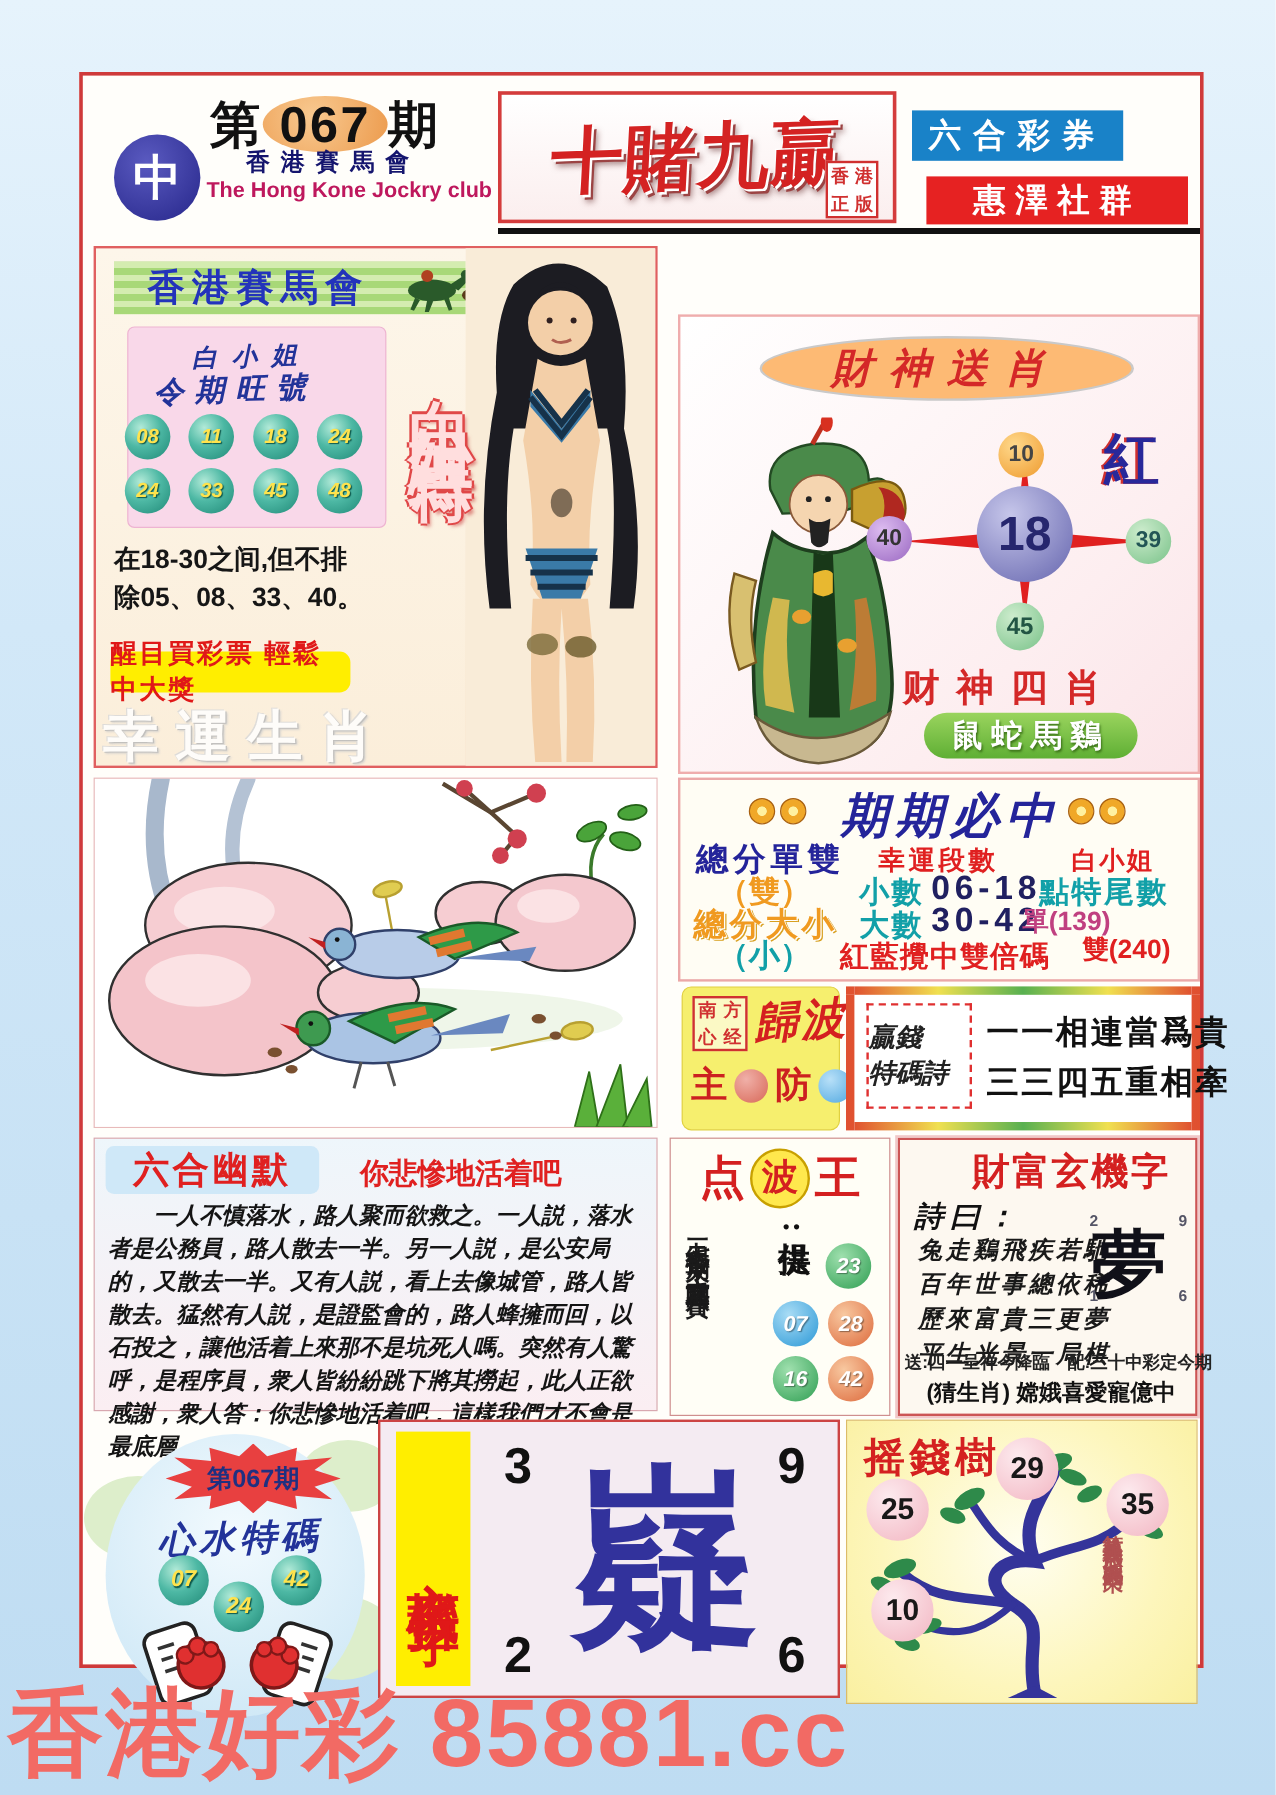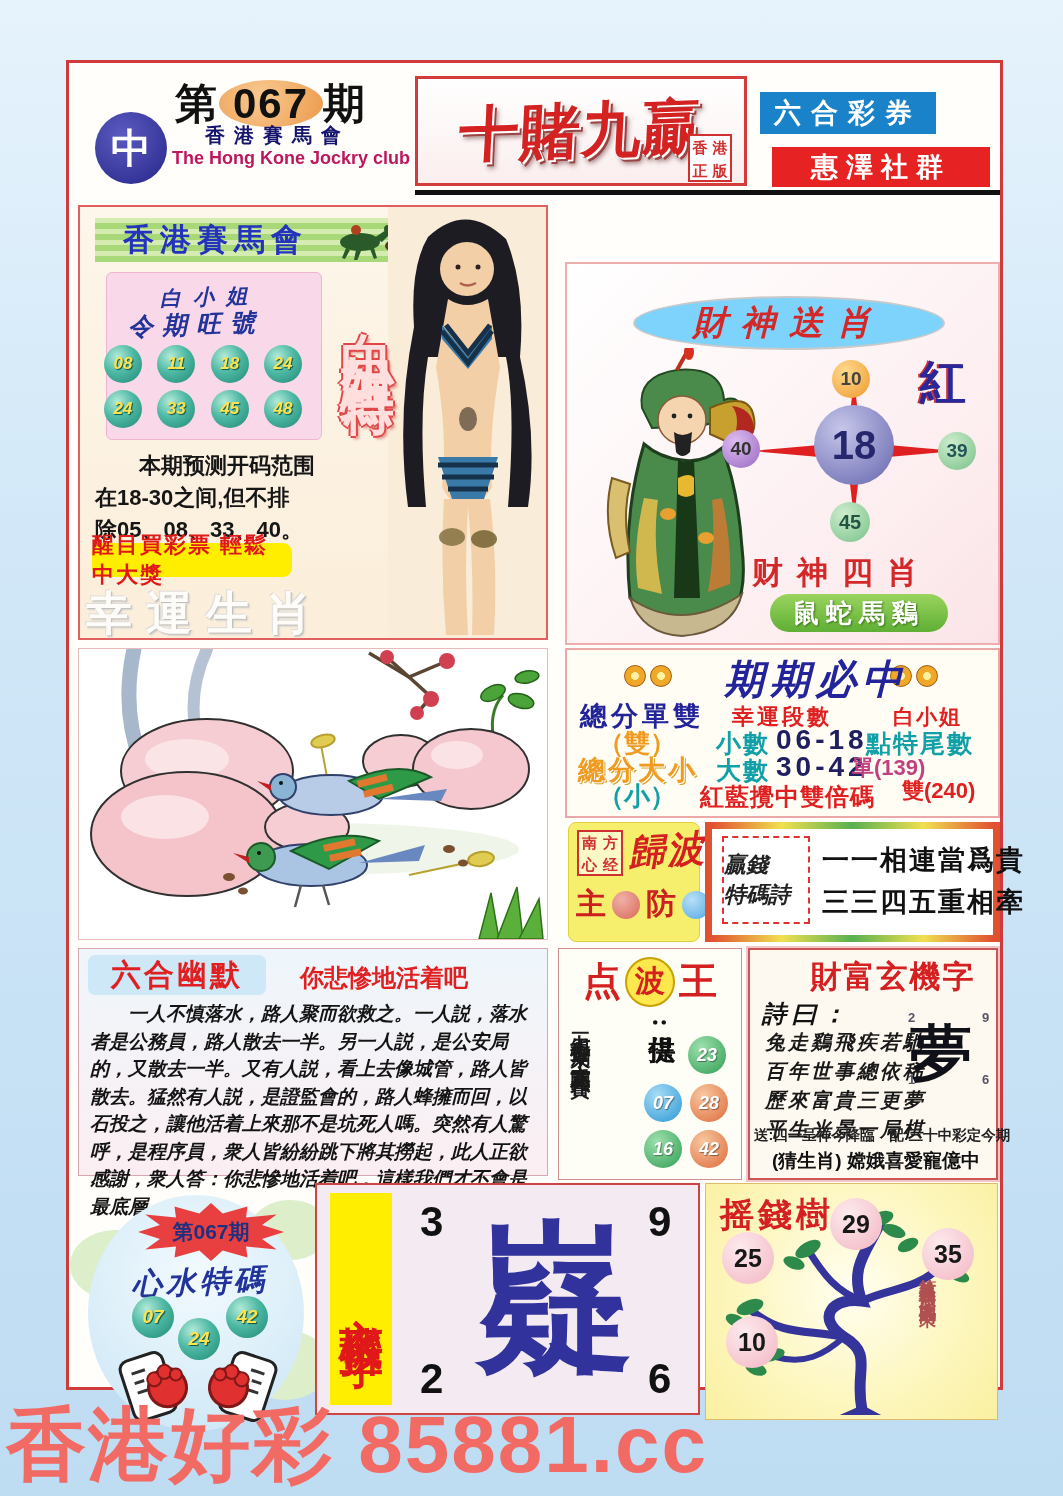--- a/index.html
+++ b/index.html
@@ -46,40 +46,40 @@
   .yellowbanner{left:92px;top:543px;width:200px;height:34px;background:#ffee00;border-radius:9px;
         display:flex;align-items:center;justify-content:center;font-size:22px;font-weight:900;color:#e01818;letter-spacing:2px;}
   .luckwm{left:86px;top:583px;font-size:46px;font-weight:900;letter-spacing:14px;color:#ffffff;opacity:.85;
         text-shadow:1px 1px 0 #b9b9b9,-1px -1px 0 #d9d9d9,2px 2px 2px #cccccc;}
   .vslogan{left:330px;top:290px;height:345px;writing-mode:vertical-rl;font-size:54px;font-weight:900;letter-spacing:12px;
         color:#ffdede;font-family:"Liberation Serif",serif;
         text-shadow:-2px 0 #e04848,0 -2px #e04848,2px 0 #e04848,0 2px #e04848,3px 3px 3px rgba(200,60,60,.55);}
   .photo{left:388px;top:207px;width:158px;height:431px;background:linear-gradient(180deg,#fdf2e2,#f8e2ca);}
   
   .caibox{left:565px;top:262px;width:435px;height:383px;border:2px solid #efadad;background:linear-gradient(135deg,#ffffff,#fdeef0 70%,#fbe4e8);}
-  .caititle{left:633px;top:280px;width:312px;height:54px;border:2px solid #c9c9c9;border-radius:50%;background:#7dd3fc;
+  .caititle{left:633px;top:280px;width:312px;height:54px;border:2px solid #c9c9c9;border-radius:50%;background:#fdba74;
         display:flex;align-items:center;justify-content:center;font-size:34px;font-weight:900;color:#d42828;letter-spacing:14px;
-        font-family:Liberation Sans, sans-serif;font-style:italic;margin-top:16px;}
+        font-family:Liberation Sans, sans-serif;font-style:italic;}
   .cball{border-radius:50%;display:flex;align-items:center;justify-content:center;font-weight:800;}
   .ball-top{left:832px;top:360px;width:38px;height:38px;background:radial-gradient(circle at 35% 30%,#ffd98c,#ee9a2e);color:#444;font-size:19px;}
   .ball-left{left:722px;top:430px;width:38px;height:38px;background:radial-gradient(circle at 35% 30%,#ddbcf0,#9a68c2);color:#333;font-size:19px;}
   .ball-right{left:938px;top:432px;width:38px;height:38px;background:radial-gradient(circle at 35% 30%,#cdeccd,#79c289;);color:#255;font-size:19px;background:radial-gradient(circle at 35% 30%,#cdeccd,#79c289);}
   .ball-bottom{left:830px;top:502px;width:40px;height:40px;background:radial-gradient(circle at 35% 30%,#cdeccd,#79c289);color:#254;font-size:20px;}
   .ball-center{left:814px;top:405px;width:80px;height:80px;background:radial-gradient(circle at 35% 30%,#c6c6ea,#6565ae);color:#26266e;font-size:40px;font-weight:900;}
   .redword{left:920px;top:352px;font-size:46px;font-weight:900;color:#28289a;text-shadow:-2px 0 0 #d03030;}
   .caisub{left:752px;top:552px;font-size:31px;font-weight:900;color:#d42828;letter-spacing:14px;font-family:"Liberation Serif",serif;}
   .zodiacpill{left:770px;top:594px;width:178px;height:38px;border-radius:19px;
         background:linear-gradient(180deg,#9ad45e,#5faf34);display:flex;align-items:center;justify-content:center;
         color:#fff;font-size:26px;font-weight:900;letter-spacing:7px;text-shadow:1px 1px 2px #3a7018;}
   
   .qiqibox{left:565px;top:648px;width:435px;height:170px;border:2px solid #eba8a8;background:#fffdf4;}
   .coin{width:20px;height:20px;border-radius:50%;display:inline-block;margin:0 2px;border:1px solid #a86010;
         background:radial-gradient(circle at 50% 50%,#fff1a0 0 26%,#f0a828 30% 68%,#b97416 74% 100%);}
   .coins-l{left:622px;top:665px;}  .coins-r{left:888px;top:665px;}
-  .qiqititle{left:700px;top:652px;font-size:40px;font-weight:900;color:#24249a;letter-spacing:6px;font-family:"Liberation Serif",serif;font-style:italic;margin-left:24px;}
+  .qiqititle{left:700px;top:652px;font-size:40px;font-weight:900;color:#24249a;letter-spacing:6px;font-family:"Liberation Serif",serif;font-style:italic;}
   .q-navy{color:#24249a;} .q-red{color:#e02020;} .q-teal{color:#12a0a8;} .q-orange{color:#f09a20;} .q-dark{color:#202060;} .q-purple{color:#c04080;}
   .qr{font-weight:800;}
   
   .guibox{left:568px;top:822px;width:132px;height:120px;background:#f6ef6e;border-radius:8px;border:1px solid #e0d040;}
   .stamp{left:577px;top:830px;width:46px;height:46px;border:2px solid #d03030;display:grid;grid-template-columns:1fr 1fr;
         font-size:15px;font-weight:800;color:#d03030;text-align:center;line-height:22px;background:rgba(255,255,255,.6);}
   .guititle{left:628px;top:826px;font-size:37px;font-weight:900;color:#d42020;font-family:"Liberation Serif",serif;font-style:italic;letter-spacing:2px;transform:rotate(-4deg);}
   .guirow{left:576px;top:884px;display:flex;align-items:center;gap:6px;font-size:30px;font-weight:900;color:#cc2020;}
   .dotred{width:28px;height:28px;border-radius:50%;background:radial-gradient(circle at 35% 30%,#f0b0a8,#d86858);}
   .dotblue{width:28px;height:28px;border-radius:50%;background:radial-gradient(circle at 35% 30%,#b8e0f8,#50a8e0);}
@@ -203,21 +203,20 @@
   <div class="tealball">18</div>
   <div class="tealball">24</div>
 </div>
 <div class="abs ballrow ballrow2">
   <div class="tealball">24</div>
   <div class="tealball">33</div>
   <div class="tealball">45</div>
   <div class="tealball">48</div>
 </div>
 <div class="abs pred">
-  <div style="text-indent:2em">本期预测开码范围</div>
   <div>在18-30之间,但不排</div>
   <div>除05、08、33、40。</div>
 </div>
 <div class="abs yellowbanner">醒目買彩票 輕鬆中大獎</div>
 <div class="abs luckwm">幸運生肖</div>
 <div class="abs photo">
   <svg width="158" height="431" viewBox="0 0 158 431">
     <rect width="158" height="431" fill="#f9ecd8"></rect>
     <path d="M40 30 Q78 -6 118 32 Q138 80 132 150 Q150 230 140 300 L120 300 Q128 200 118 150 L40 150 Q30 210 38 300 L20 300 Q8 210 26 120 Q22 60 40 30Z" fill="#1c1c22"></path>
     <circle cx="79" cy="62" r="27" fill="#f3cfa8"></circle>

